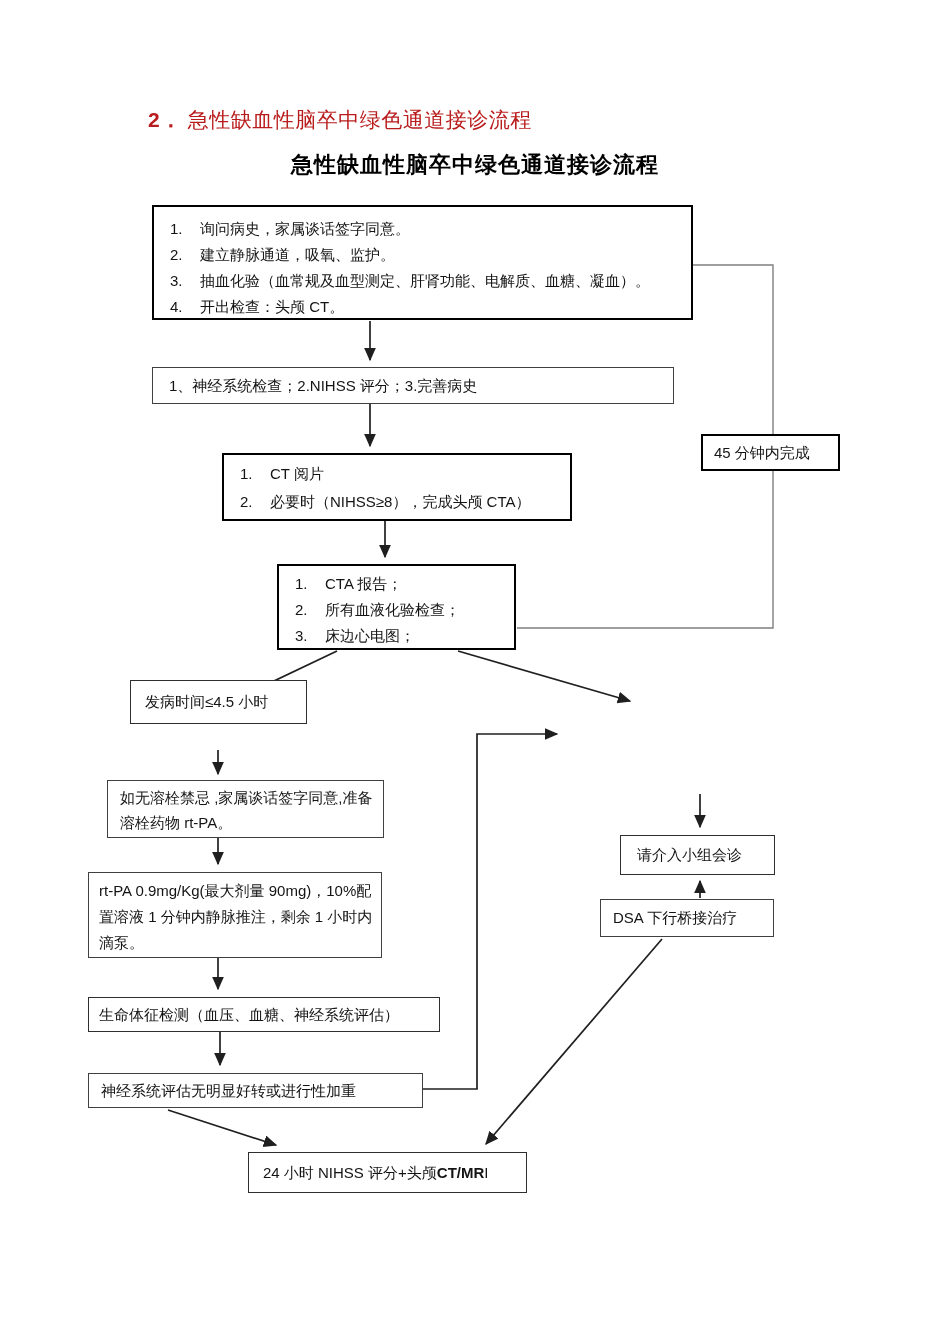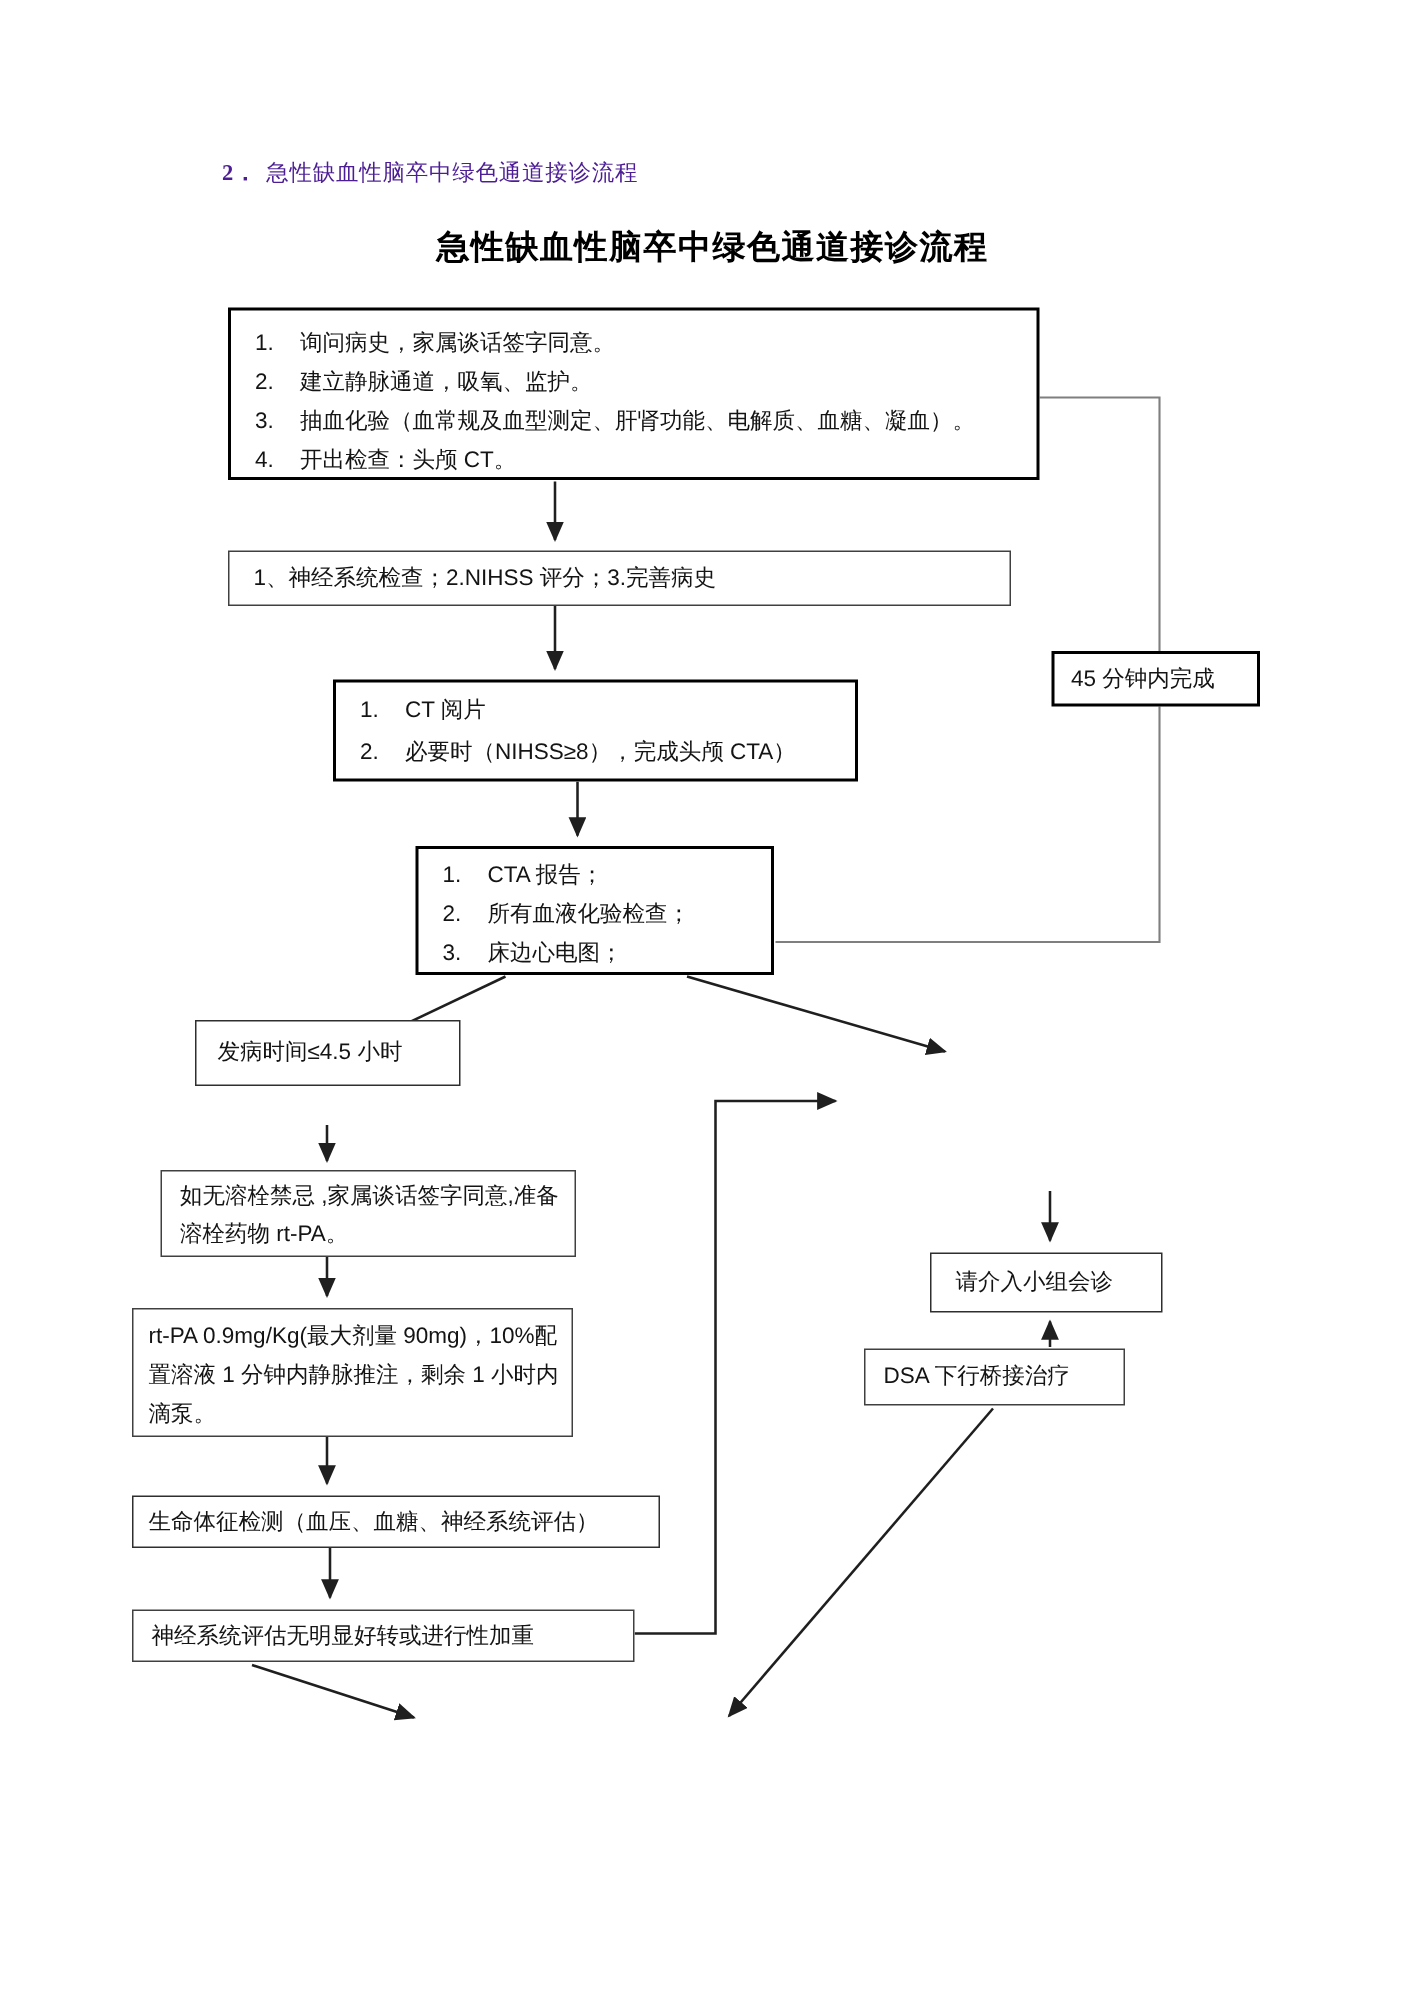--- a/index.html
+++ b/index.html
@@ -5,21 +5,21 @@
   html,body { margin:0; padding:0; background:#ffffff; }
   body {
     width:950px; height:1344px;
     font-family:"Liberation Sans","DejaVu Sans",sans-serif;
     color:#1a1a1a;
   }
   .canvas { position:relative; width:950px; height:1344px; background:#fff; overflow:hidden; }
 
   .section-heading {
     position:absolute; left:148px; top:106px; z-index:3;
-    font-size:15px; color:#4c1d95; letter-spacing:0.5px;font-family:Liberation Serif, serif;
+    font-size:21px; color:#b91c1c; letter-spacing:0.5px;
   }
   .section-heading .hnum { font-weight:700; margin-right:6px; }
 
   .chart-title {
     position:absolute; left:0; top:150px; width:950px; z-index:3;
     text-align:center; font-size:22px; font-weight:700; letter-spacing:1px; color:#000;
   }
 
   svg.wires { position:absolute; left:0; top:0; z-index:1; }
   .ln   { stroke:#1f1f1f; stroke-width:1.7; fill:none; }
@@ -145,18 +145,23 @@
 
   <div class="box vcenter" style="left:88px; top:1073px; width:335px; height:35px; padding-left:12px;">
     <span>神经系统评估无明显好转或进行性加重</span>
   </div>
 
 
   <div class="box b-med vcenter" style="left:620px; top:835px; width:155px; height:40px; padding-left:16px;">
     <span>请介入小组会诊</span>
   </div>
 
-  <div class="box vcenter" style="left:576px; top:899px; width:174px; height:38px; padding-left:12px;">
+  <div class="box vcenter" style="left:600px; top:899px; width:174px; height:38px; padding-left:12px;">
     <span>DSA 下行桥接治疗</span>
   </div>
 
+  <div class="box b-med vcenter" style="left:248px; top:1152px; width:279px; height:41px; padding-left:14px;">
+    <span>24 小时 NIHSS 评分+头颅 </span>
+      <span class="bold-frag">CT/MR</span>
+      <span>I</span>
+  </div>
 
 </div>
 
 </body></html>

